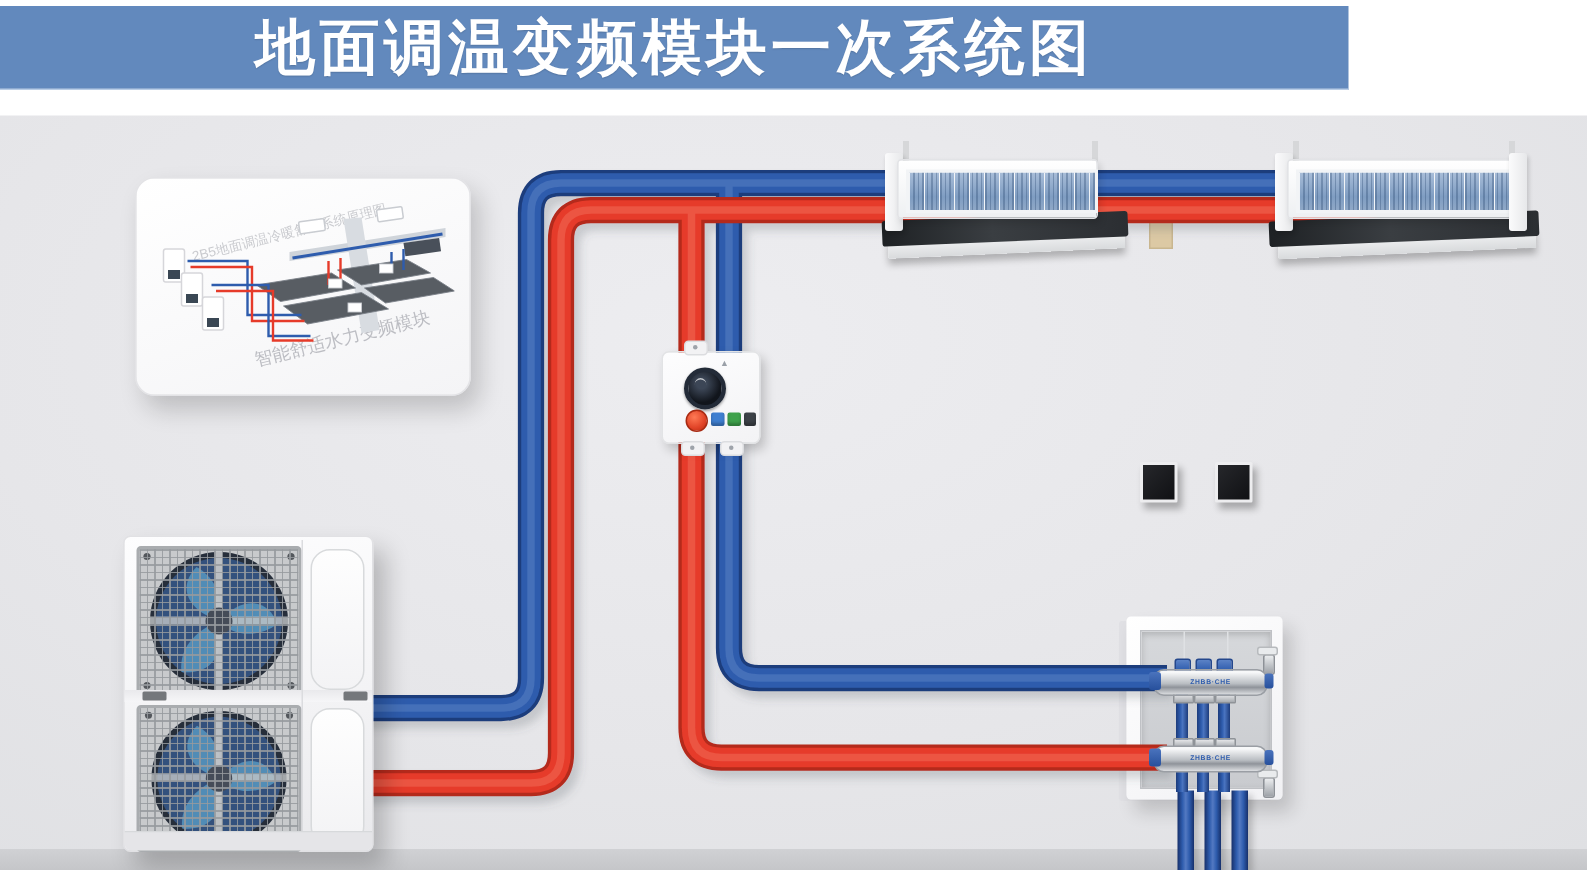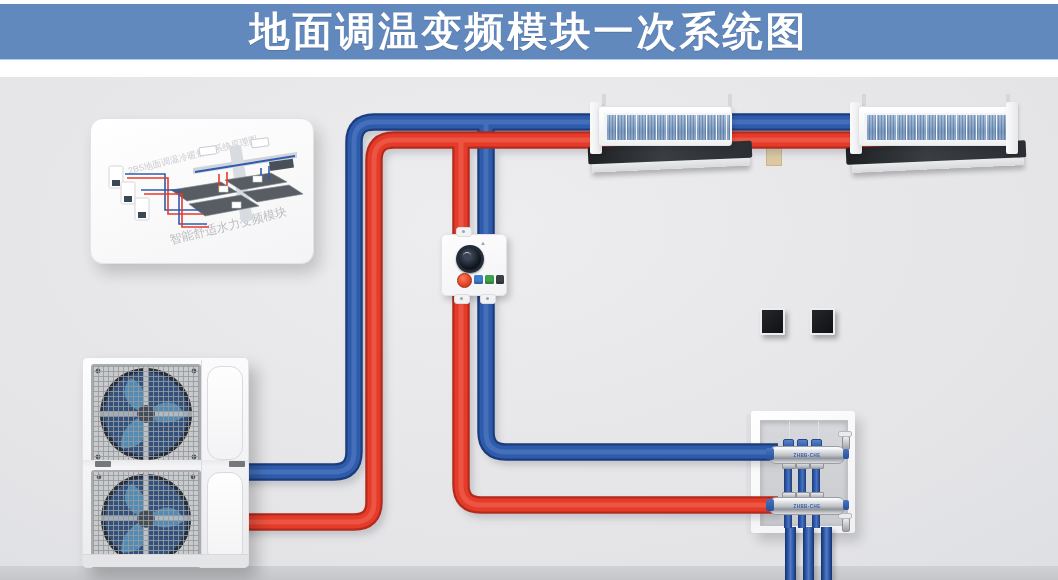--- a/index.html
+++ b/index.html
@@ -1,19 +1,19 @@
 <!DOCTYPE html>
 <html><head>
 <meta charset="utf-8">
 <style>
   html,body{margin:0;padding:0;background:#fff;}
   #canvas{position:relative;width:1058px;height:580px;overflow:hidden;
           font-family:"Liberation Sans",sans-serif;background:#fff;}
   
-  #banner{position:absolute;left:0;top:4px;width:1058px;height:55px;
+  #banner{position:absolute;left:0;top:4px;width:899px;height:55px;
           display:flex;align-items:center;justify-content:center;
           border-bottom:1px solid #b9cde6;}
   #banner h1{margin:0;color:#fff;font-size:40px;font-weight:bold;letter-spacing:3px;
              text-shadow:0 1px 1px rgba(0,0,0,.15);}
   
   #wall{position:absolute;left:0;top:77px;width:1058px;height:503px;
         background:radial-gradient(ellipse 900px 500px at 45% 30%,#ededf0 0%,#e6e6e9 55%,#dedfe2 100%);}
   #floor{position:absolute;left:0;top:566px;width:1058px;height:14px;
          background:linear-gradient(#d0d1d4,#c5c6c9);}
   

